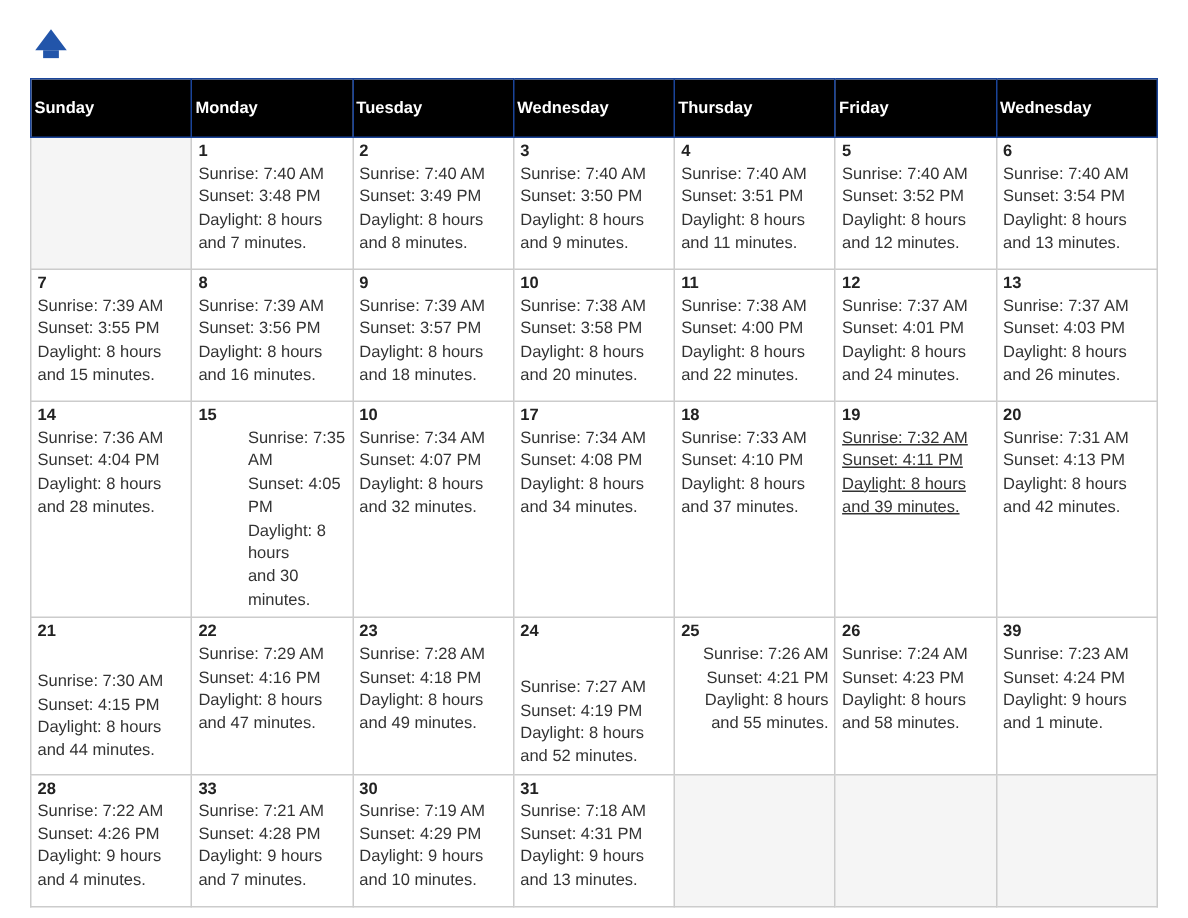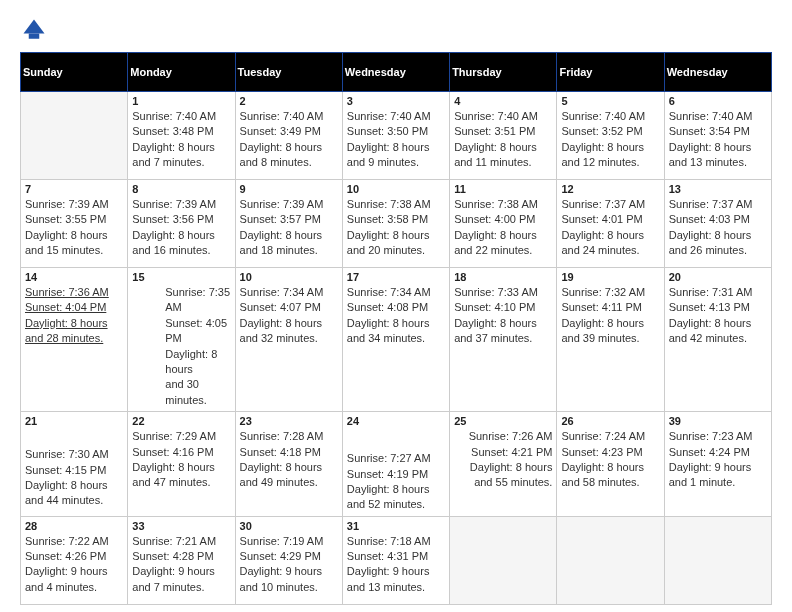--- a/index.html
+++ b/index.html
@@ -221,21 +221,21 @@
             <div class="day-number">13</div>
             <div class="day-info" style="white-space: pre-line;">Sunrise: 7:37 AM
 Sunset: 4:03 PM
 Daylight: 8 hours
 and 26 minutes.</div>
           </td>
         </tr>
         <tr>
           <td>
             <div class="day-number">14</div>
-            <div class="day-info" style="white-space: pre-line; text-decoration: underline;">Sunrise: 7:36 AM
+            <div class="day-info" style="white-space: pre-line;">Sunrise: 7:36 AM
 Sunset: 4:04 PM
 Daylight: 8 hours
 and 28 minutes.</div>
           </td>
           <td>
             <div class="day-number">15</div>
             <div class="day-info" style="white-space: pre-line; margin-left: 33px;">Sunrise: 7:35 AM
 Sunset: 4:05 PM
 Daylight: 8 hours
 and 30 minutes.</div>
@@ -256,21 +256,21 @@
           </td>
           <td>
             <div class="day-number">18</div>
             <div class="day-info" style="white-space: pre-line;">Sunrise: 7:33 AM
 Sunset: 4:10 PM
 Daylight: 8 hours
 and 37 minutes.</div>
           </td>
           <td>
             <div class="day-number">19</div>
-            <div class="day-info" style="white-space: pre-line;">Sunrise: 7:32 AM
+            <div class="day-info" style="white-space: pre-line; text-decoration: underline;">Sunrise: 7:32 AM
 Sunset: 4:11 PM
 Daylight: 8 hours
 and 39 minutes.</div>
           </td>
           <td>
             <div class="day-number">20</div>
             <div class="day-info" style="white-space: pre-line;">Sunrise: 7:31 AM
 Sunset: 4:13 PM
 Daylight: 8 hours
 and 42 minutes.</div>

